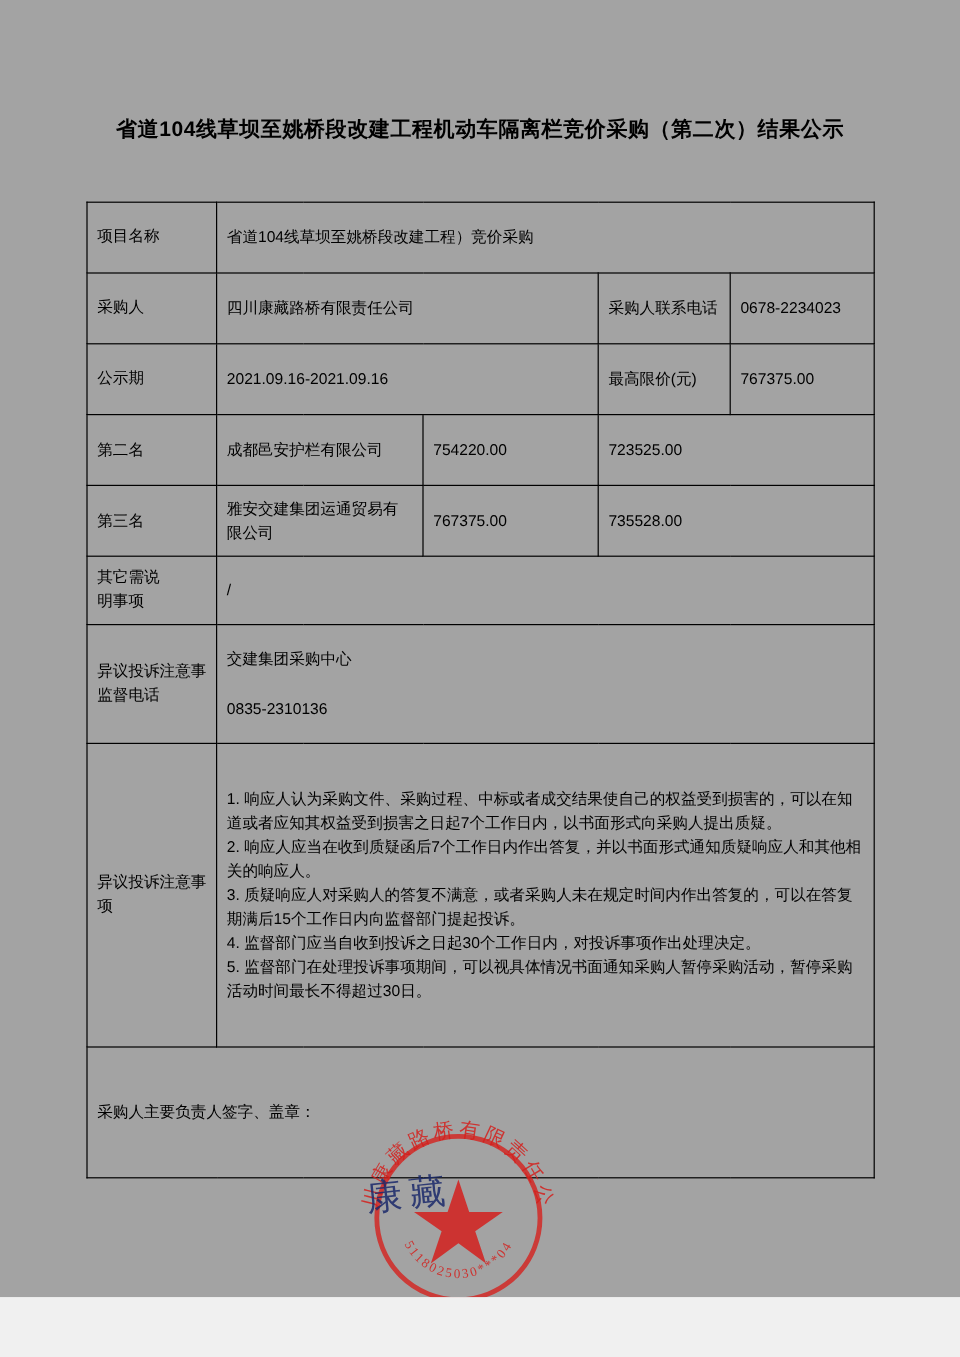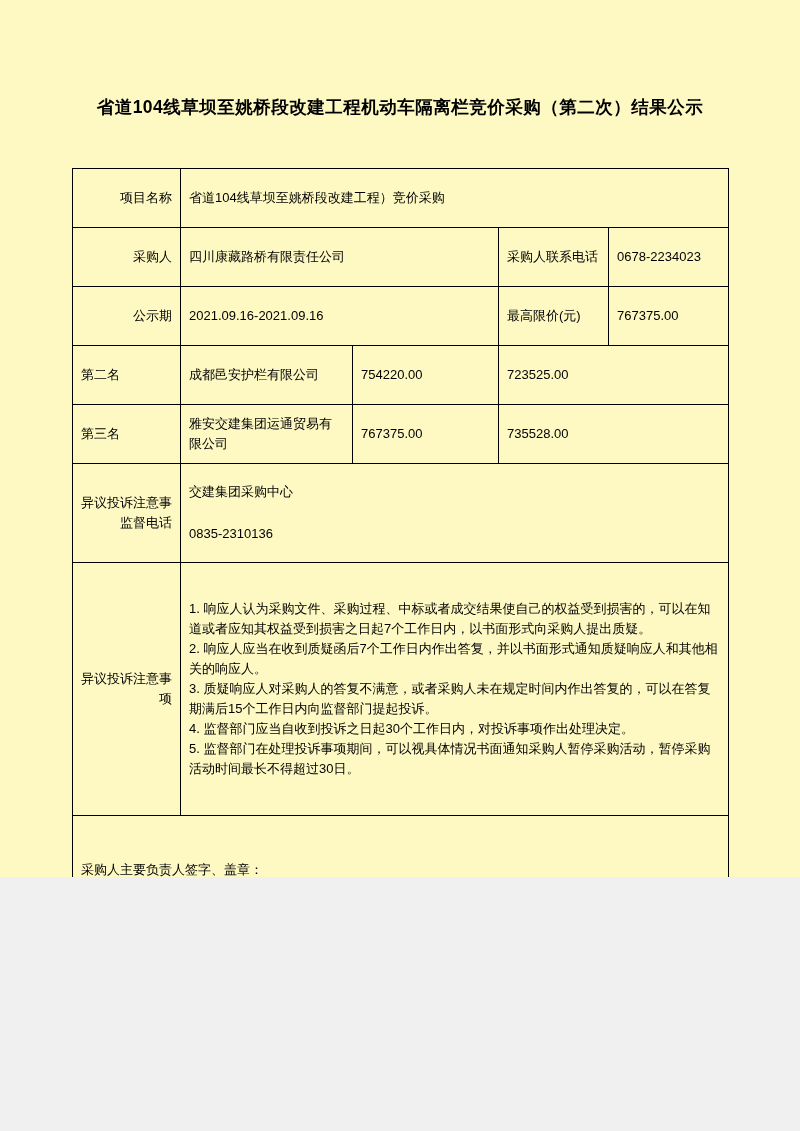--- a/index.html
+++ b/index.html
@@ -5,22 +5,22 @@
   html, body {
     margin: 0;
     padding: 0;
     background: #f0f0f0;
   }
   body {
     font-family: "Liberation Sans", sans-serif;
   }
   .page {
     width: 800px;
-    height: 877px;
-    background: #fef9c3;
+    height: 1081px;
+    background: #a3a3a3;
     position: relative;
     box-sizing: border-box;
     overflow: hidden;
   }
   .doc-title {
     position: absolute;
     left: 75px;
     top: 92px;
     width: 650px;
     text-align: center;
@@ -41,21 +41,21 @@
   table.main td {
     border: 1px solid #000;
     padding: 6px 8px;
     font-size: 13px;
     color: #000;
     vertical-align: middle;
     line-height: 20px;
   }
   .c { text-align: left; }
   .l { text-align: left; }
-  .label { text-align: right; }
+  .label { text-align: left; font-family: Liberation Mono, monospace; }
   .tall { height: 46px; }
   .cellpad { padding-left: 12px; }
   .notes {
     line-height: 22px;
     font-size: 12.5px;
     padding: 10px 10px 10px 10px;
     text-align: left;
   }
   .notes div { margin: 0; }
   .sig-cell {
@@ -133,20 +133,27 @@
         <td class="c" colspan="2">723525.00</td>
       </tr>
 
       <tr>
         <td class="c tall">第三名</td>
         <td class="l cellpad" colspan="2">雅安交建集团运通贸易有限公司</td>
         <td class="c">767375.00</td>
         <td class="c" colspan="2">735528.00</td>
       </tr>
 
+      <tr>
+        <td class="label" style="height:44px">
+          <div>其它需说</div>
+          <div>明事项</div>
+        </td>
+        <td class="c" colspan="5">/</td>
+      </tr>
 
       <tr>
         <td class="label" style="height:86px">
           <div>异议投诉注意事</div>
           <div>监督电话</div>
         </td>
         <td class="c" colspan="5">
           <div style="margin-bottom:22px">交建集团采购中心</div>
           <div>0835-2310136</div>
         </td>

